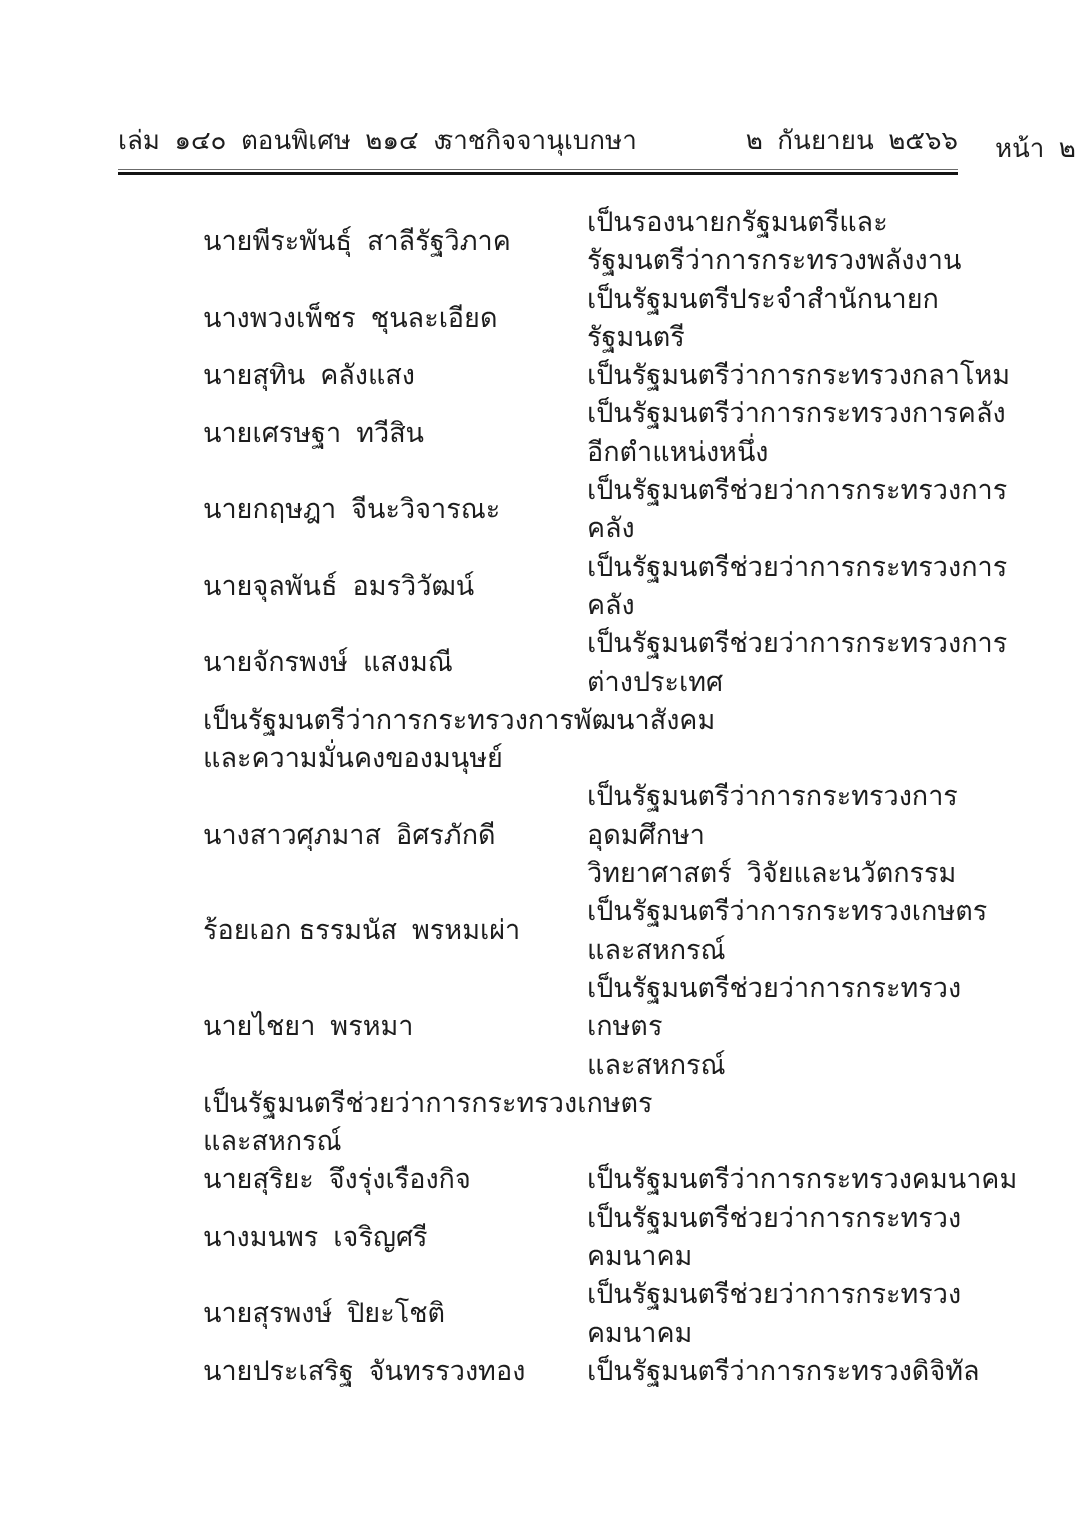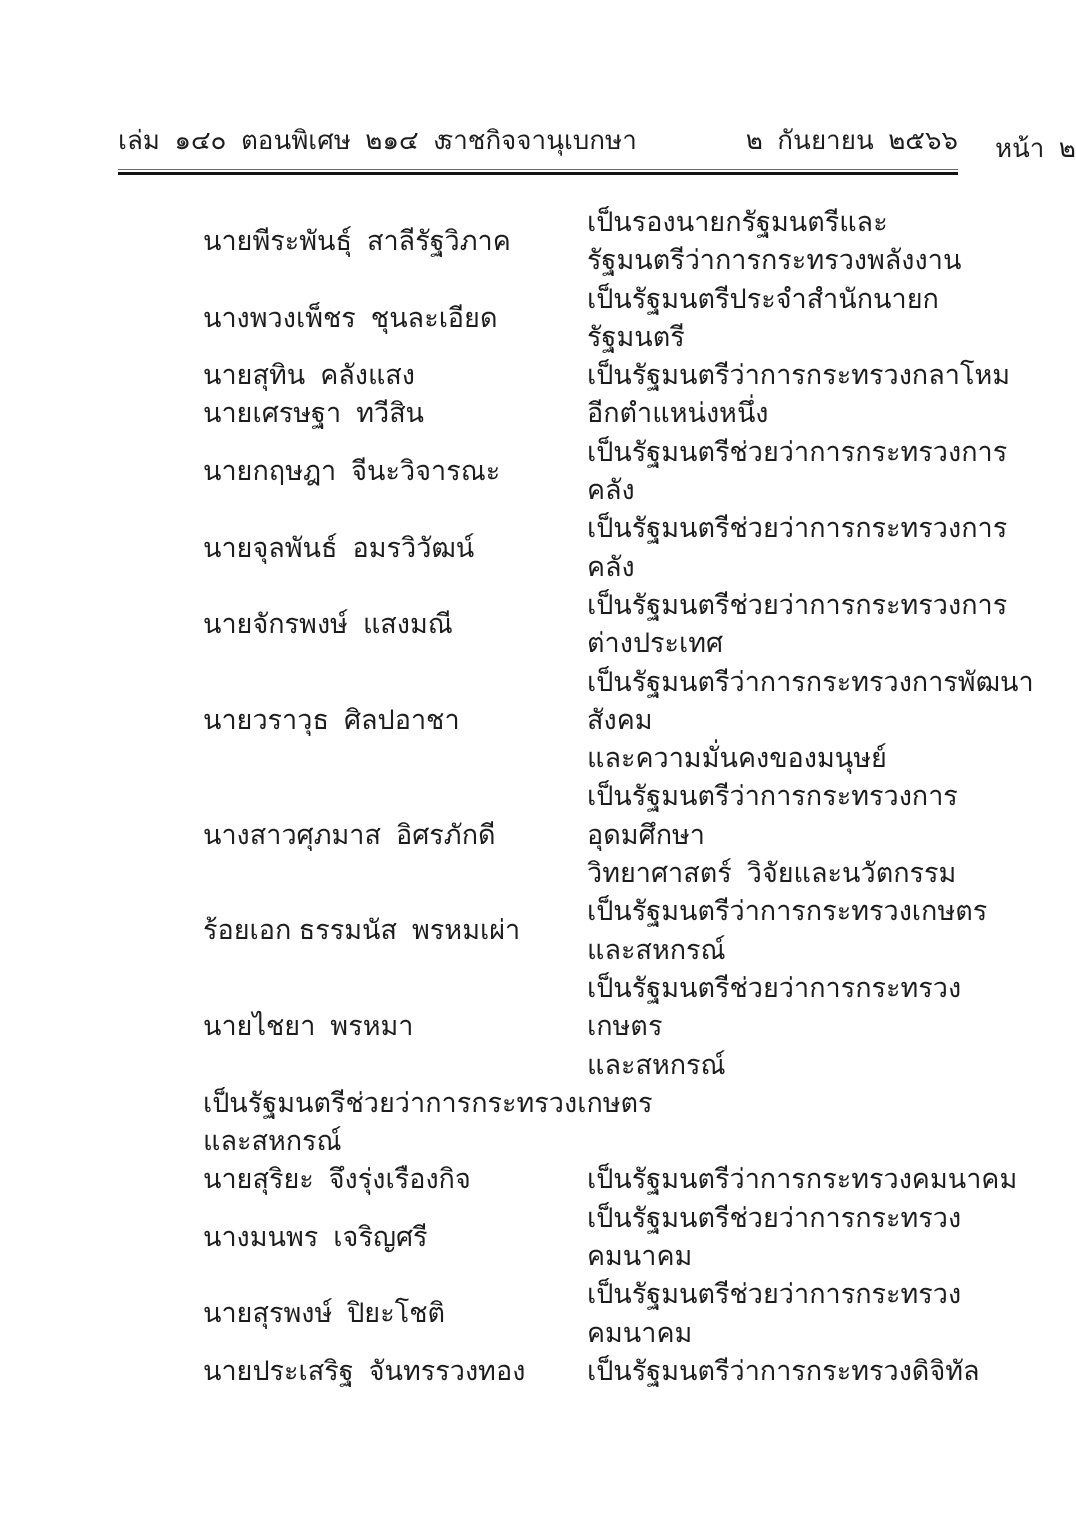--- a/index.html
+++ b/index.html
@@ -131,20 +131,21 @@
     <div class="entry">
       <div class="entry-name line">นายสุทิน  คลังแสง</div>
       <div class="entry-pos">
           <div class="line">เป็นรัฐมนตรีว่าการกระทรวงกลาโหม</div>
         </div>
     </div>
 
     <div class="entry">
       <div class="entry-name line">นายเศรษฐา  ทวีสิน</div>
       <div class="entry-pos">
+          <div class="line">เป็นรัฐมนตรีว่าการกระทรวงการคลัง</div>
           <div class="line">อีกตำแหน่งหนึ่ง</div>
         </div>
     </div>
 
     <div class="entry">
       <div class="entry-name line">นายกฤษฎา  จีนะวิจารณะ</div>
       <div class="entry-pos">
           <div class="line">เป็นรัฐมนตรีช่วยว่าการกระทรวงการคลัง</div>
         </div>
     </div>
@@ -158,21 +159,20 @@
 
     <div class="entry">
       <div class="entry-name line">นายจักรพงษ์  แสงมณี</div>
       <div class="entry-pos">
           <div class="line">เป็นรัฐมนตรีช่วยว่าการกระทรวงการต่างประเทศ</div>
         </div>
     </div>
 
 
     <div class="entry">
-      <div class="entry-name line">นายวราวุธ  ศิลปอาชา</div>
       <div class="entry-pos">
           <div class="line">เป็นรัฐมนตรีว่าการกระทรวงการพัฒนาสังคม</div>
           <div class="line">และความมั่นคงของมนุษย์</div>
         </div>
     </div>
 
     <div class="entry">
       <div class="entry-name line">นางสาวศุภมาส  อิศรภักดี</div>
       <div class="entry-pos">
           <div class="line">เป็นรัฐมนตรีว่าการกระทรวงการอุดมศึกษา</div>

